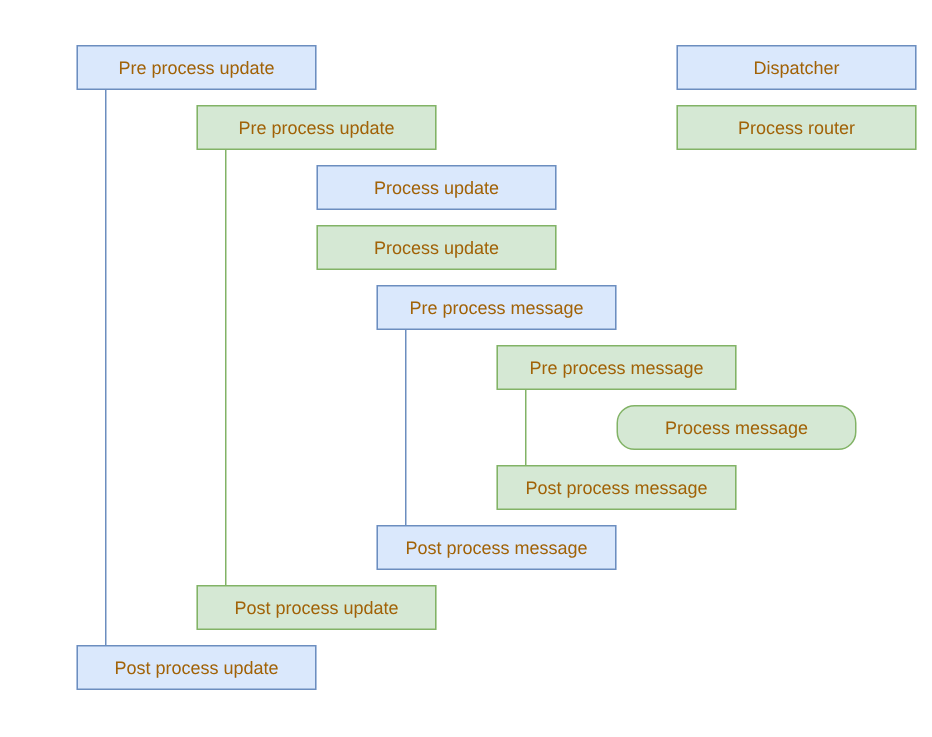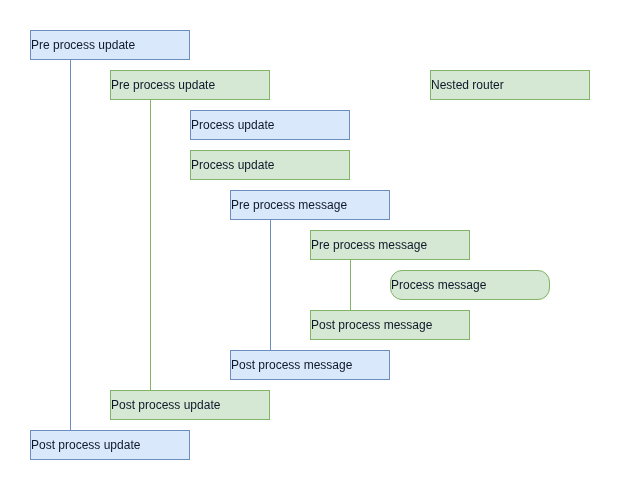--- a/index.html
+++ b/index.html
@@ -17,25 +17,26 @@
     height: 491px;
     background: #ffffff;
     overflow: hidden;
   }
   .node {
     position: absolute;
     box-sizing: border-box;
     width: 160px;
     height: 30px;
     line-height: 28px;
-    text-align: left;
+    text-align: center;
     font-size: 12px;
-    color: #0f172a;
+    color: #a16207;
     white-space: nowrap;
     z-index: 2;
+    margin-left: 21px;
   }
   .node.dispatcher {
     background: #dae8fc;
     border: 1px solid #6c8ebf;
   }
   .node.router {
     background: #d5e8d4;
     border: 1px solid #82b366;
   }
   .edge {
@@ -62,14 +63,15 @@
     <div class="node router" style="left: 110px; top: 70px; width: 160px; height: 30px; line-height: 28px;">Pre process update</div>
     <div class="node dispatcher" style="left: 190px; top: 110px; width: 160px; height: 30px; line-height: 28px;">Process update</div>
     <div class="node router" style="left: 190px; top: 150px; width: 160px; height: 30px; line-height: 28px;">Process update</div>
     <div class="node dispatcher" style="left: 230px; top: 190px; width: 160px; height: 30px; line-height: 28px;">Pre process message</div>
     <div class="node router" style="left: 310px; top: 230px; width: 160px; height: 30px; line-height: 28px;">Pre process message</div>
     <div class="node router" style="left: 390px; top: 270px; width: 160px; height: 30px; line-height: 28px; border-radius: 12px;">Process message</div>
     <div class="node router" style="left: 310px; top: 310px; width: 160px; height: 30px; line-height: 28px;">Post process message</div>
     <div class="node dispatcher" style="left: 230px; top: 350px; width: 160px; height: 30px; line-height: 28px;">Post process message</div>
     <div class="node router" style="left: 110px; top: 390px; width: 160px; height: 30px; line-height: 28px;">Post process update</div>
     <div class="node dispatcher" style="left: 30px; top: 430px; width: 160px; height: 30px; line-height: 28px;">Post process update</div>
-    <div class="node router" style="left: 430px; top: 70px; width: 160px; height: 30px; line-height: 28px;">Nested router</div>
+    <div class="node dispatcher" style="left: 430px; top: 30px; width: 160px; height: 30px; line-height: 28px;">Dispatcher</div>
+    <div class="node router" style="left: 430px; top: 70px; width: 160px; height: 30px; line-height: 28px;">Process router</div>
   </div>
 
 </body></html>

